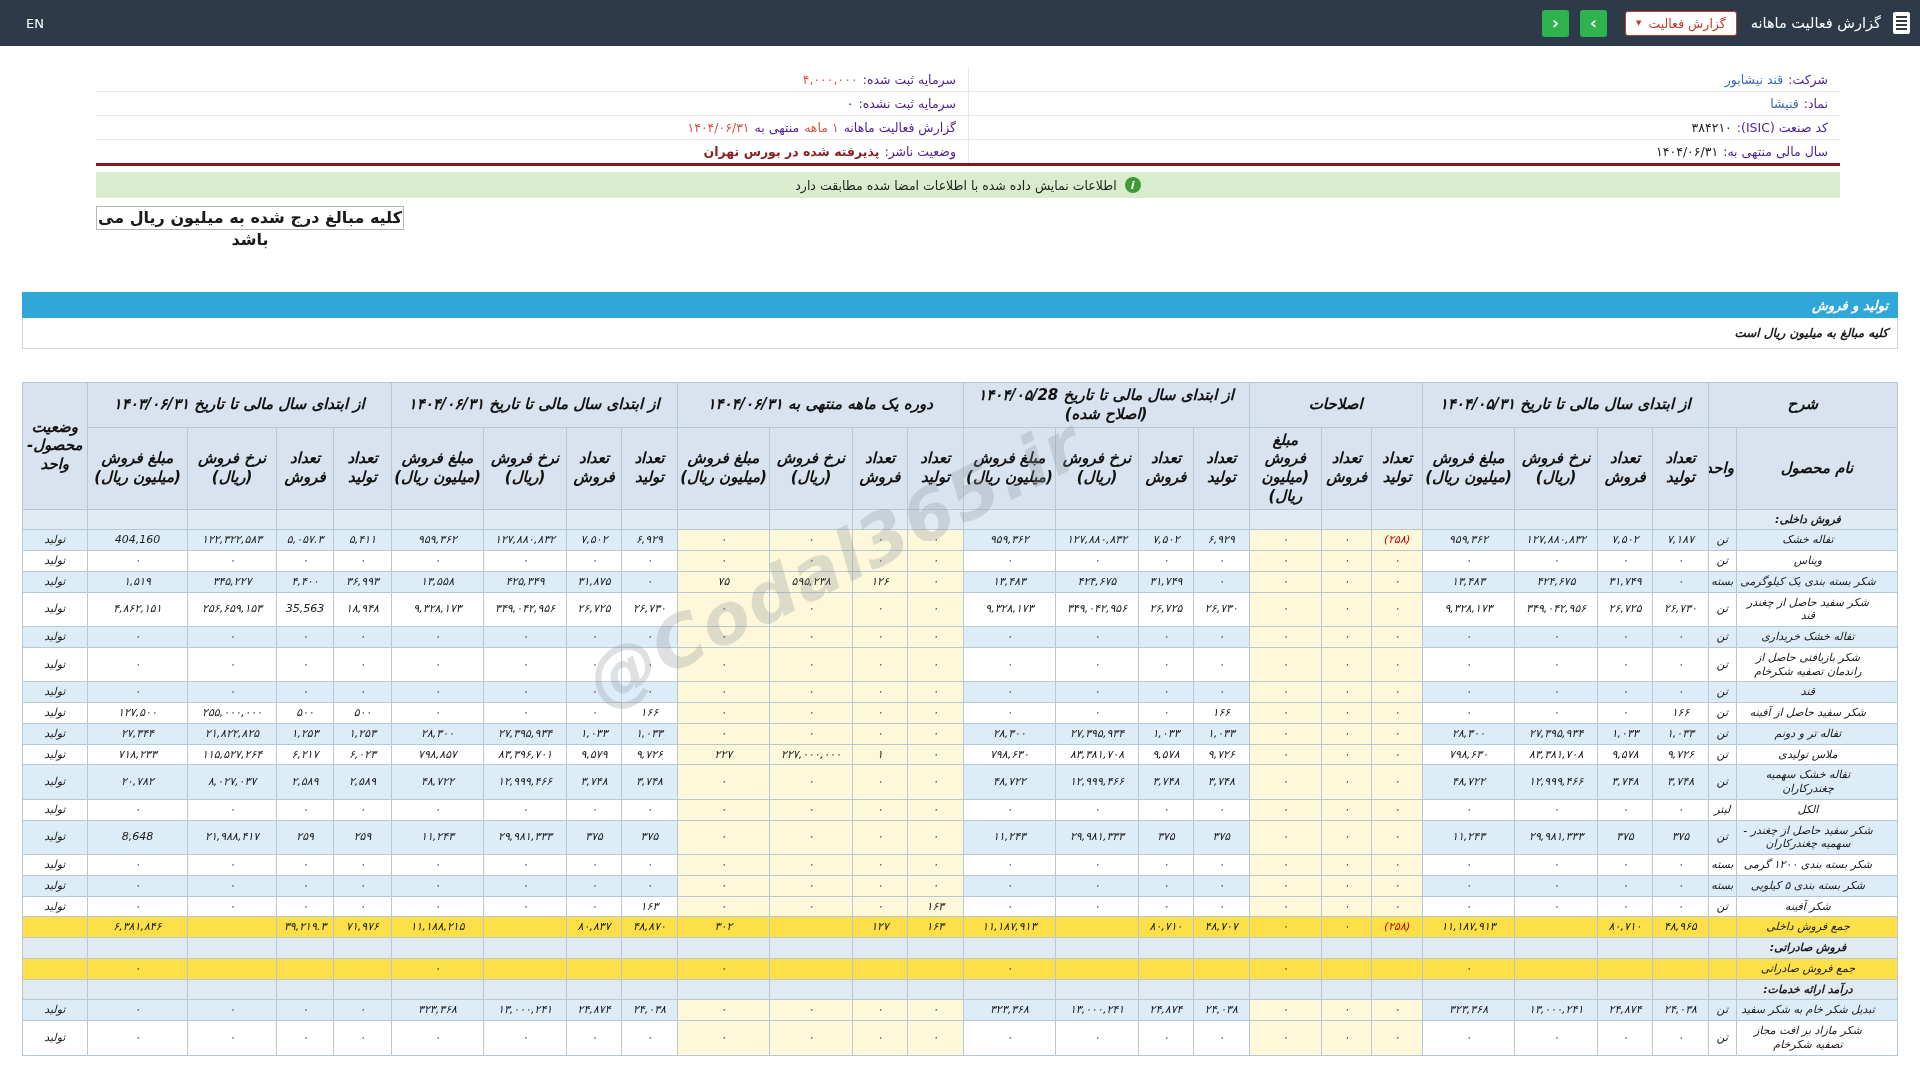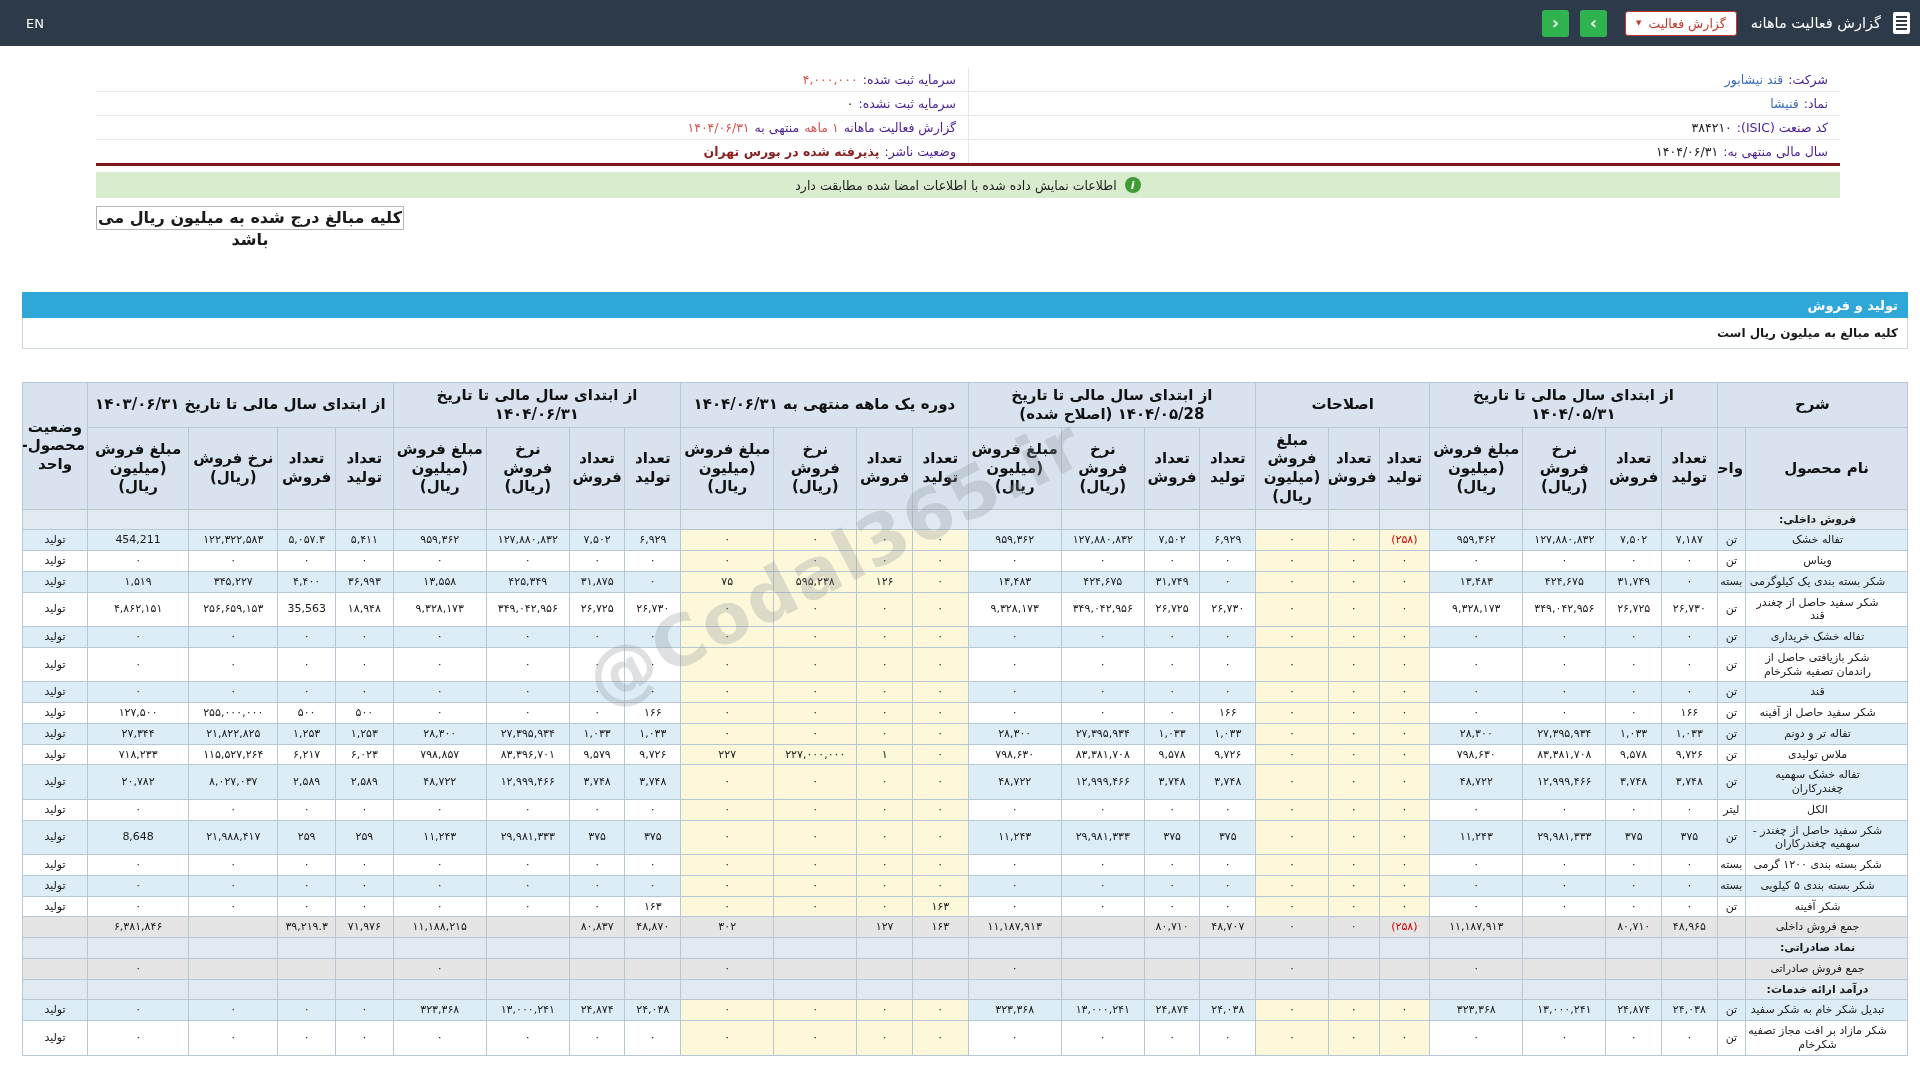--- a/index.html
+++ b/index.html
@@ -38,40 +38,40 @@
   .p-darkred{color:#8a1f1f;font-weight:bold;}
   
   .notice{margin:6px 80px 0 96px;background:#d9ecce;height:26px;display:flex;align-items:center;
     justify-content:center;gap:8px;font-size:12.5px;color:#1e1e1e;}
   .info-icon{width:16px;height:16px;border-radius:50%;background:#3f9c35;color:#fff;font-size:11px;
     font-weight:bold;font-style:italic;display:flex;align-items:center;justify-content:center;flex:0 0 auto;}
   
   .amounts-box{width:306px;height:22px;line-height:22px;border:1px solid #b5b5b5;margin:8px auto 0 96px;
     text-align:center;font-size:16px;font-weight:bold;background:#fff;}
   
-  .main{margin:62px 12px 0 22px;}
+  .main{margin:62px 22px 0 22px;font-style:italic;}
   .section-bar{height:26px;background:#2fa7d9;color:#fff;font-weight:bold;font-size:13px;
     display:flex;align-items:center;padding:0 10px;}
   .table-note{height:30px;border:1px solid #cdd8e1;border-top:none;display:flex;align-items:center;
     padding:0 9px;font-weight:bold;font-size:12px;background:#fff;}
   .table-wrap{margin-top:33px;position:relative;}
   .watermark{position:absolute;top:140px;left:540px;transform:rotate(-27deg);font-size:70px;
     font-weight:bold;color:#8a939b;opacity:0.28;letter-spacing:2px;direction:ltr;z-index:3;pointer-events:none;}
   
   table{width:100%;border-collapse:collapse;table-layout:fixed;}
   th,td{border:1px solid #b7c7d4;padding:3px 2px;font-size:11px;text-align:center;
     vertical-align:middle;overflow:hidden;line-height:1.25;}
   th{background:#d8e3ef;font-weight:bold;font-size:15px;color:#111;}
   th.grp{height:30px;}
   th.sub{height:28px;}
   td.name{text-align:center;padding-right:20px;}
   tr.r-a td{background:#ddedf8;}
   tr.r-b td{background:#ffffff;}
   tr.r-a td.hl,tr.r-b td.hl{background:#fdf8da;}
-  tr.total td{background:#e5e5e5;}
+  tr.total td{background:#fde047;}
   tr.sec td{background:#e2eaf1;font-weight:bold;}
   td.neg{color:#d10000;}
 </style>
 </head>
 <body>
 
 <div class="topbar">
   <span class="doc-icon"></span>
   <span class="topbar-title">گزارش فعالیت ماهانه</span>
   <button class="report-btn">
@@ -255,21 +255,21 @@
             <td class="hl">۰</td>
             <td class="hl">۰</td>
             <td class="hl">۰</td>
             <td>۶,۹۲۹</td>
             <td>۷,۵۰۲</td>
             <td>۱۲۷,۸۸۰,۸۳۲</td>
             <td>۹۵۹,۳۶۲</td>
             <td>۵,۴۱۱</td>
             <td>۵,۰۵۷.۳</td>
             <td>۱۲۲,۳۲۲,۵۸۳</td>
-            <td>454,211</td>
+            <td>404,160</td>
             <td class="status">تولید</td>
           </tr>
           <tr class="r-b">
             <td class="name">ویناس</td>
             <td class="unit">تن</td>
             <td>۰</td>
             <td>۰</td>
             <td>۰</td>
             <td>۰</td>
             <td class="hl">۰</td>
@@ -707,21 +707,21 @@
             <td>۸۰,۸۳۷</td>
             <td></td>
             <td>۱۱,۱۸۸,۲۱۵</td>
             <td>۷۱,۹۷۶</td>
             <td>۳۹,۲۱۹.۳</td>
             <td></td>
             <td>۶,۳۸۱,۸۴۶</td>
             <td class="status"></td>
           </tr>
           <tr class="sec">
-            <td class="name">نماد صادراتی:</td>
+            <td class="name">فروش صادراتی:</td>
             <td></td>
             <td></td>
             <td></td>
             <td></td>
             <td></td>
             <td></td>
             <td></td>
             <td></td>
             <td></td>
             <td></td>

